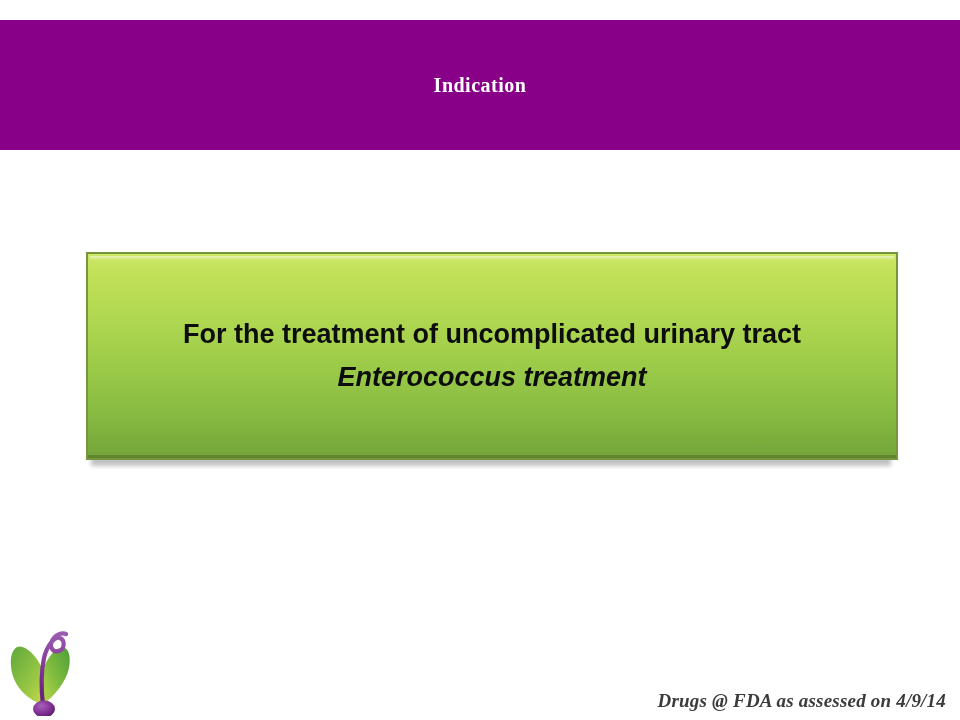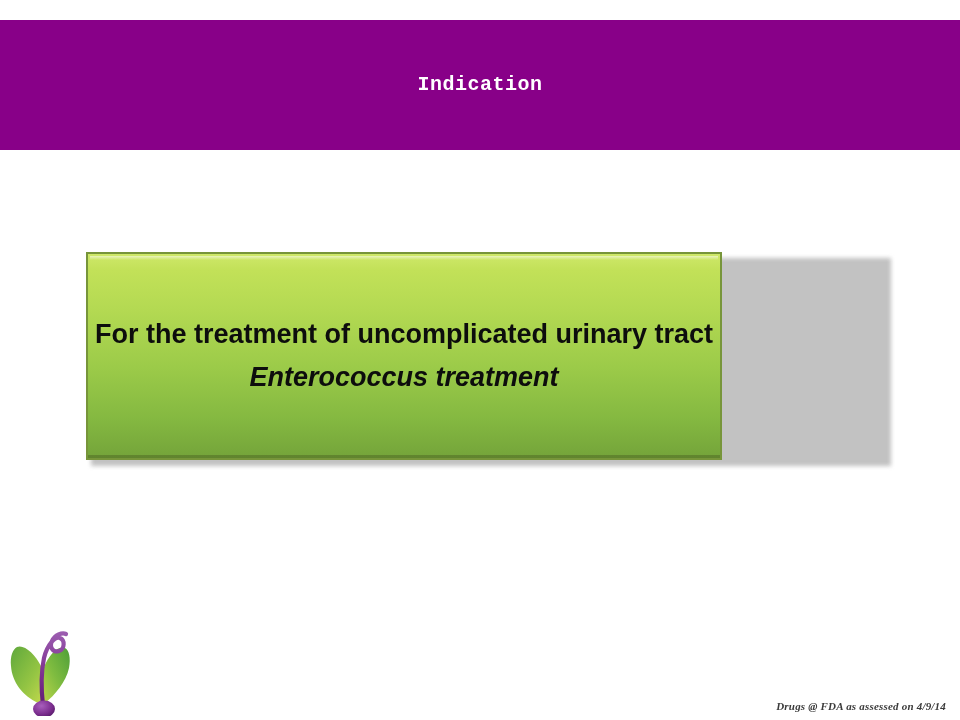--- a/index.html
+++ b/index.html
@@ -33,21 +33,21 @@
   #slide-title {
     position: absolute;
     left: 0;
     top: 0;
     width: 960px;
     height: 130px;
     display: flex;
     align-items: center;
     justify-content: center;
     color: #ffffff;
-    font-family: Liberation Mono, monospace;
+    font-family: Liberation Serif, serif;
     font-weight: bold;
     font-size: 46px;
     letter-spacing: 0.5px;
     line-height: 1;
     white-space: nowrap;
   }
 
   
   #content-box-wrap {
     position: absolute;
@@ -62,21 +62,21 @@
     top: 6px;
     width: 800px;
     height: 208px;
     background: rgba(120,120,120,0.45);
     filter: blur(2px);
   }
   #content-box {
     position: absolute;
     left: 0;
     top: 0;
-    width: 636px;
+    width: 812px;
     height: 208px;
     box-sizing: border-box;
     border: 2px solid #77953a;
     background: linear-gradient(to bottom,
                 #cfe86a 0%,
                 #c2e158 8%,
                 #b3d952 28%,
                 #9ccb49 55%,
                 #85b941 80%,
                 #74a43a 100%);
@@ -137,21 +137,21 @@
 
   
   #footer-note {
     position: absolute;
     right: 14px;
     bottom: 8px;
     color: #3b3b3b;
     font-family: "Liberation Serif", serif;
     font-style: italic;
     font-weight: bold;
-    font-size: 11px;
+    font-size: 19px;
     white-space: nowrap;
     letter-spacing: 0.2px;
   }
 </style>
 </head>
 <body>
 
 <div id="slide" style="background: rgb(255, 255, 255);">
 
   <div id="header-band" style="background: rgb(136, 0, 136);">

